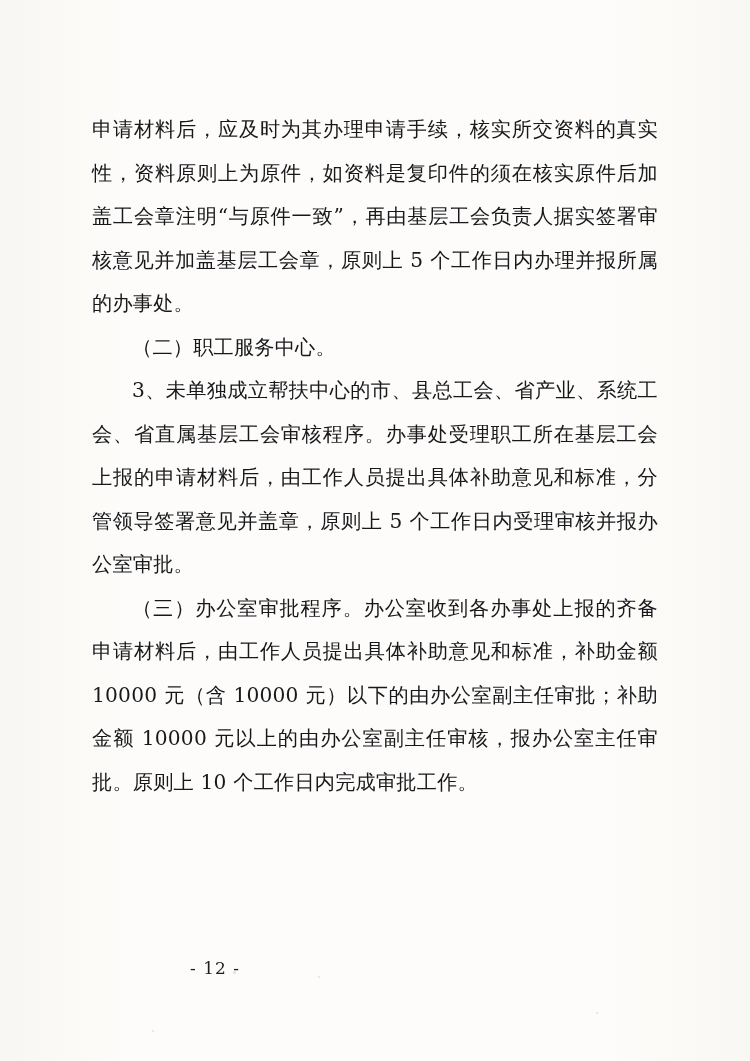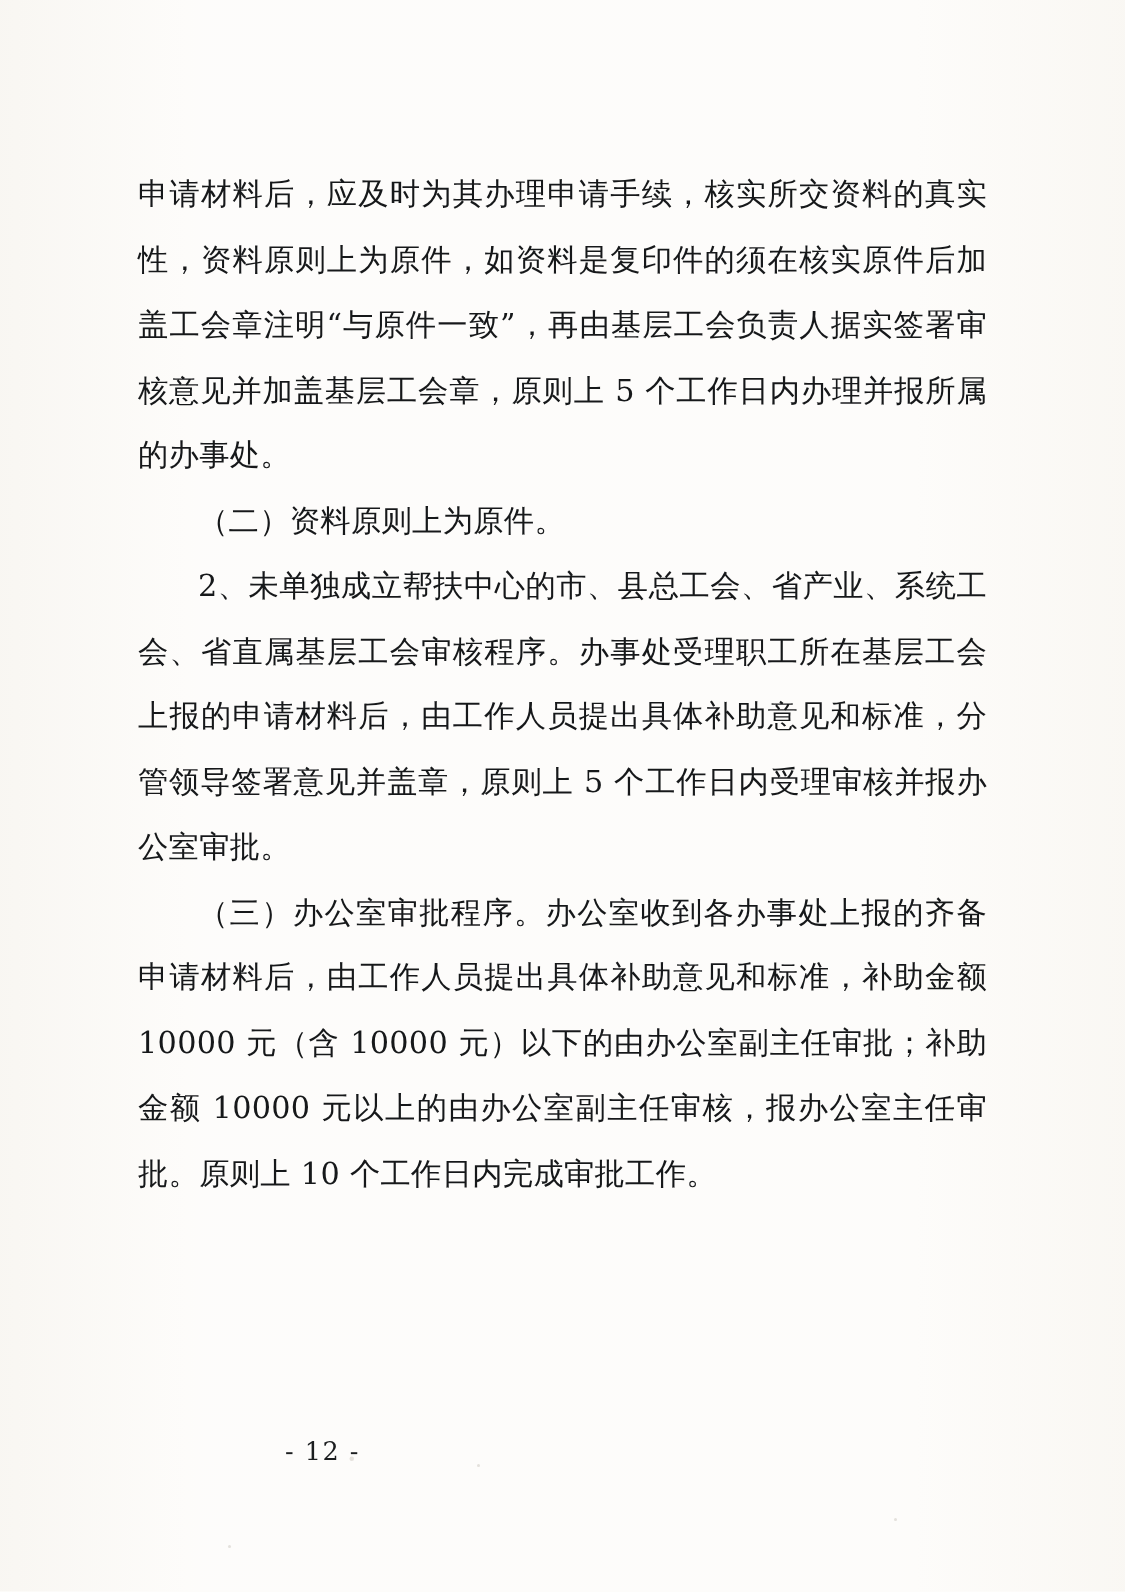--- a/index.html
+++ b/index.html
@@ -65,22 +65,22 @@
     opacity: .55;
   }
 </style>
 </head>
 <body>
 
 <div class="page">
 
   <div class="doc-body">
     <p class="para">申请材料后，应及时为其办理申请手续，核实所交资料的真实性，资料原则上为原件，如资料是复印件的须在核实原件后加盖工会章注明“与原件一致”，再由基层工会负责人据实签署审核意见并加盖基层工会章，原则上 5 个工作日内办理并报所属的办事处。</p>
-    <p class="para indent">（二）资料原则上为原件。</p>
-    <p class="para indent">2、未单独成立帮扶中心的市、县总工会、省产业、系统工会、省直属基层工会审核程序。办事处受理职工所在基层工会上报的申请材料后，由工作人员提出具体补助意见和标准，分管领导签署意见并盖章，原则上 5 个工作日内受理审核并报办公室审批。</p>
+    <p class="para indent">（二）职工服务中心。</p>
+    <p class="para indent">3、未单独成立帮扶中心的市、县总工会、省产业、系统工会、省直属基层工会审核程序。办事处受理职工所在基层工会上报的申请材料后，由工作人员提出具体补助意见和标准，分管领导签署意见并盖章，原则上 5 个工作日内受理审核并报办公室审批。</p>
     <p class="para indent">（三）办公室审批程序。办公室收到各办事处上报的齐备申请材料后，由工作人员提出具体补助意见和标准，补助金额 10000 元（含 10000 元）以下的由办公室副主任审批；补助金额 10000 元以上的由办公室副主任审核，报办公室主任审批。原则上 10 个工作日内完成审批工作。</p>
 
   </div>
 
   <div class="page-number">
     <span class="inner">- 12 -</span>
   </div>
 
   <div class="speck" style="left:233px; top:971px; width:3px; height:3px;"></div>
   <div class="speck" style="left:318px; top:976px; width:2px; height:2px;"></div>

